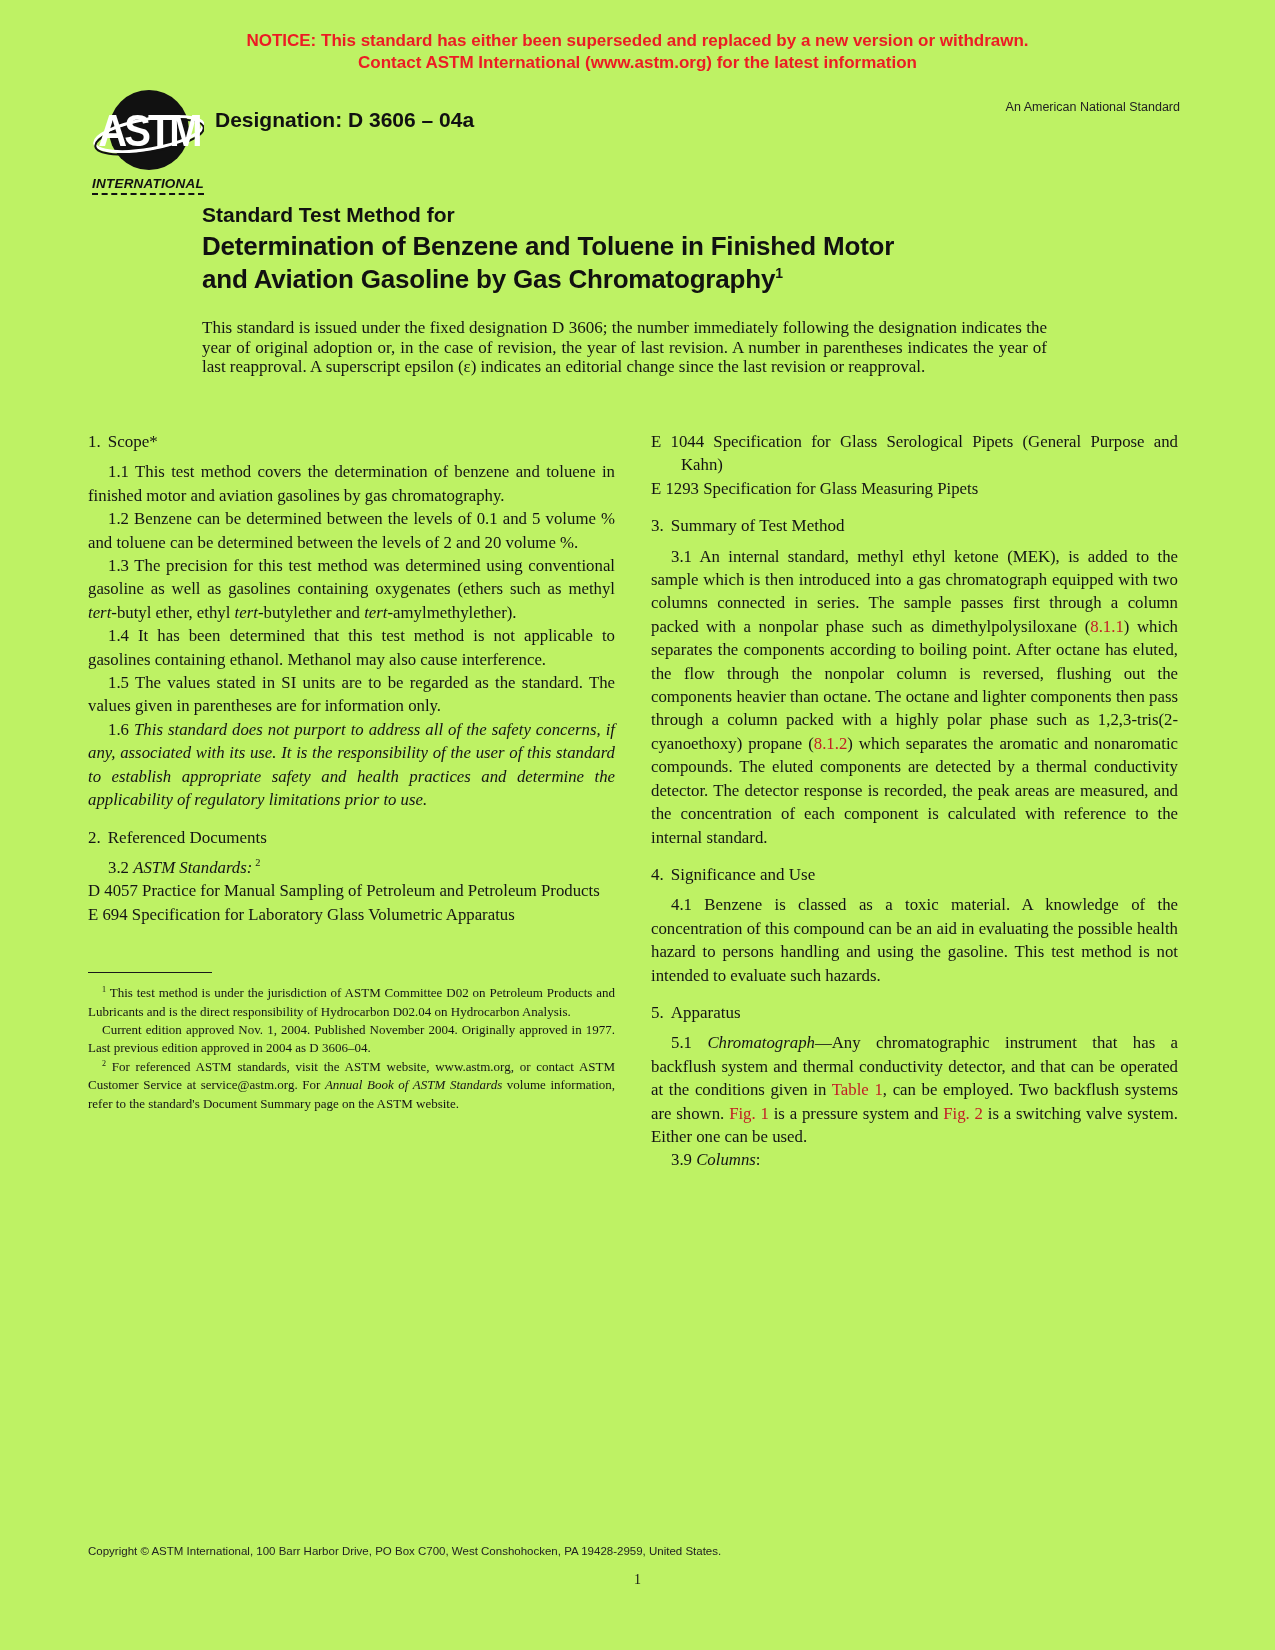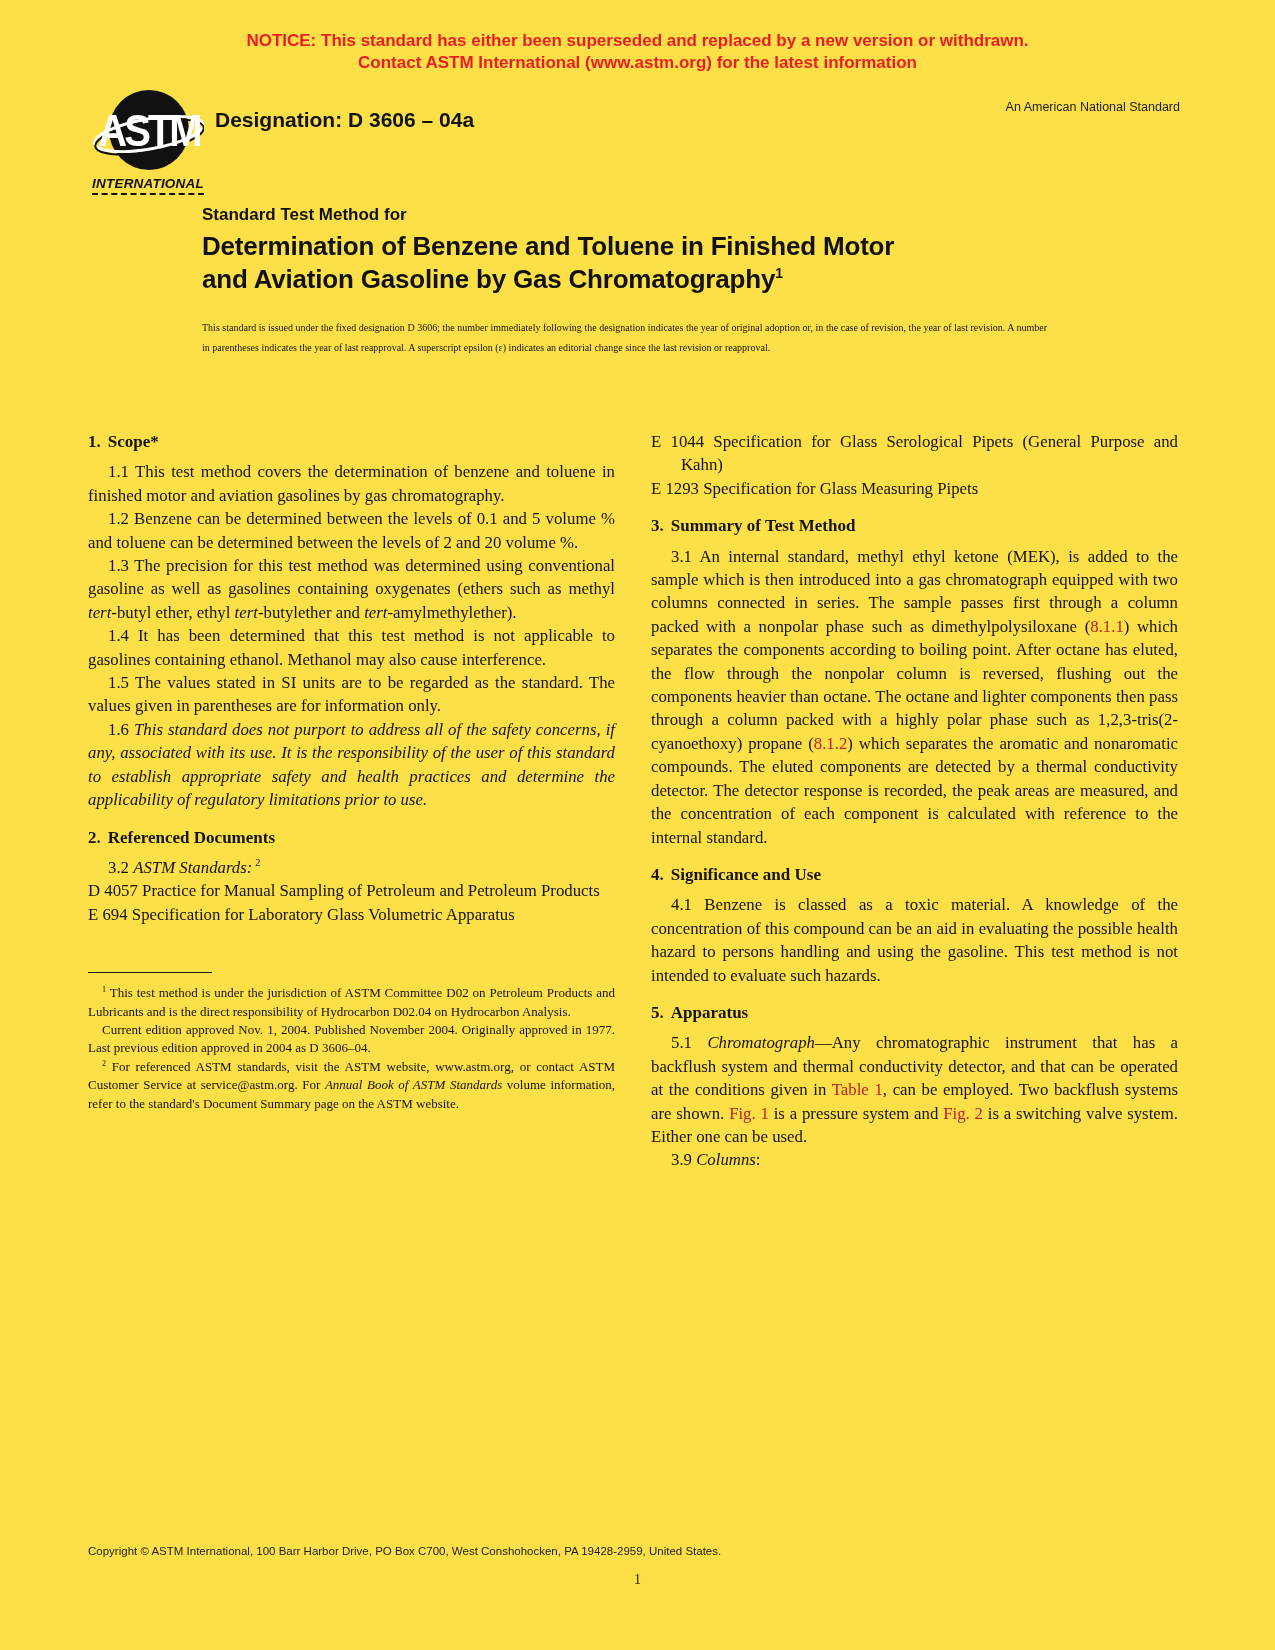--- a/index.html
+++ b/index.html
@@ -1,18 +1,18 @@
 <!DOCTYPE html>
 <html><head>
 <meta charset="utf-8">
 <style>
   html,body { margin:0; padding:0; background:#9e9e9e; }
   .page {
     position:relative; width:1275px; height:1650px; margin:0 auto;
-    background:#fde047; color:#141414;
+    background:#bef264; color:#141414;
     font-family:"Liberation Serif", serif;
     overflow:hidden;
   }
   
   .notice {
     position:absolute; top:30px; left:0; right:0; text-align:center;
     font-family:"Liberation Sans", sans-serif; font-weight:bold;
     font-size:17px; line-height:22px; color:#ec1c24;
   }
   
@@ -27,32 +27,32 @@
     position:absolute; left:215px; top:108px;
     font-family:"Liberation Sans", sans-serif; font-weight:bold; font-size:21px; color:#111;
   }
   .ans {
     position:absolute; top:100px; right:95px;
     font-family:"Liberation Sans", sans-serif; font-size:12.5px; color:#222;
   }
   
   .title-block { position:absolute; left:202px; top:200px; width:860px;
     font-family:"Liberation Sans", sans-serif; font-weight:bold; color:#111; }
-  .t1 { font-size:17px; line-height:30px; }
+  .t1 { font-size:21px; line-height:30px; }
   .t2 { font-size:26px; line-height:33px; letter-spacing:-0.2px; }
   .t2 sup { font-size:14px; }
   
   .issued {
     position:absolute; left:202px; top:318px; width:845px;
-    font-size:10px; line-height:19.5px; text-align:justify; color:#141414;
+    font-size:17px; line-height:19.5px; text-align:justify; color:#141414;
   }
   
   .columns { position:absolute; left:88px; top:430px; width:1090px; display:flex; gap:36px; }
   .col { width:527px; font-size:16.8px; line-height:23.4px; }
-  .sh { font-size:17px; font-weight:bold; margin:14px 0 7px 0; }
+  .sh { font-size:17px; font-weight:normal; margin:14px 0 7px 0; }
   .sh.first { margin-top:0; }
   .sh .shl { margin-left:7px; }
   .bp { margin:0; text-indent:20px; text-align:justify; }
   .refitem { margin:0; padding-left:30px; text-indent:-30px; text-align:justify; }
   .it { font-style:italic; }
   .xref { color:#c22026; text-decoration:none; cursor:pointer; }
   sup { font-size:0.62em; line-height:0; vertical-align:super; }
   .sup-gap { margin-left:3px; }
   
   .footnotes { margin-top:46px; font-size:13px; line-height:18.4px; }

